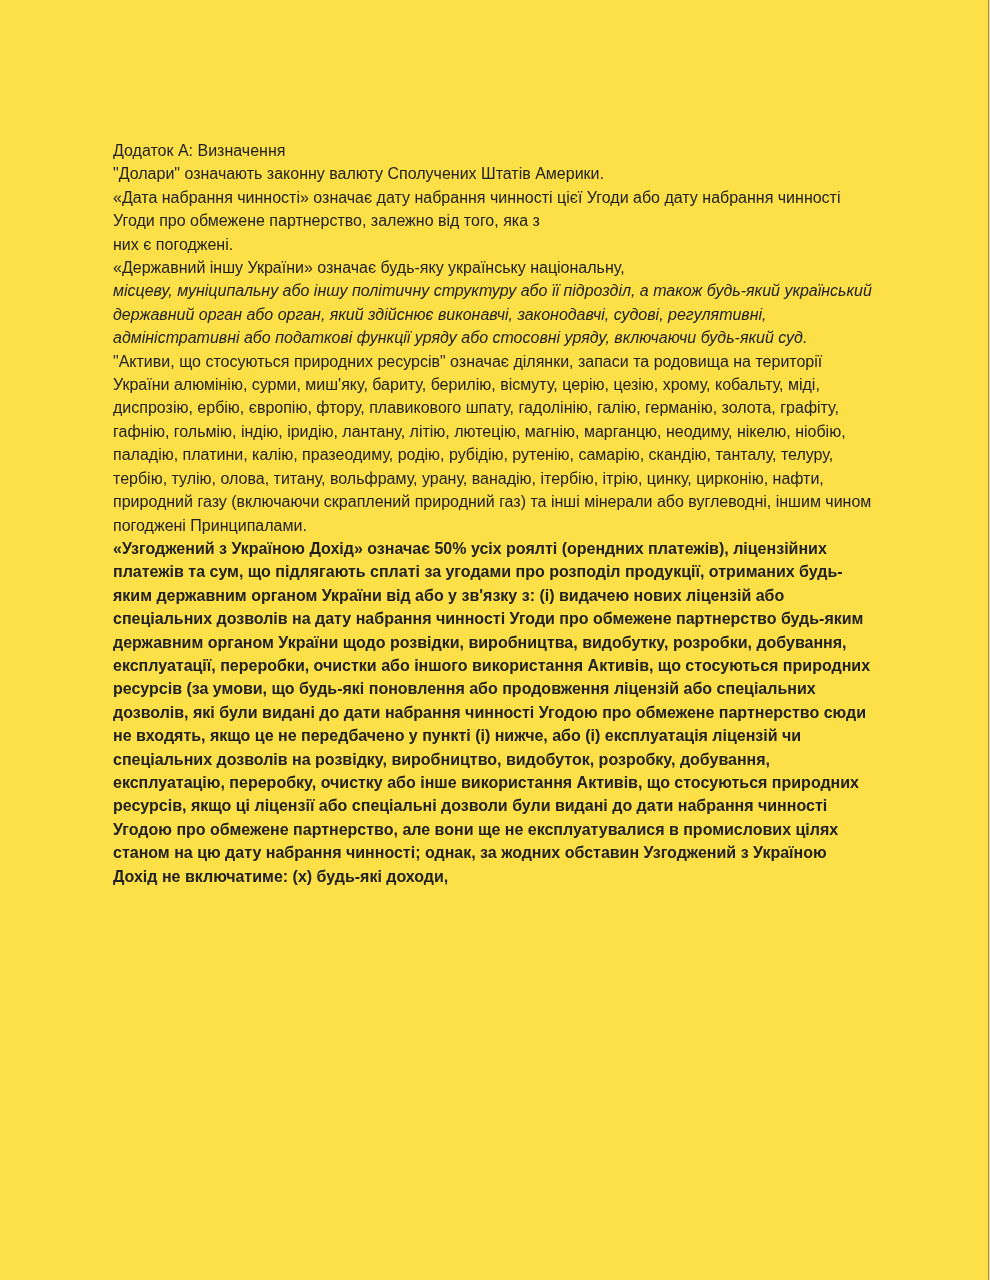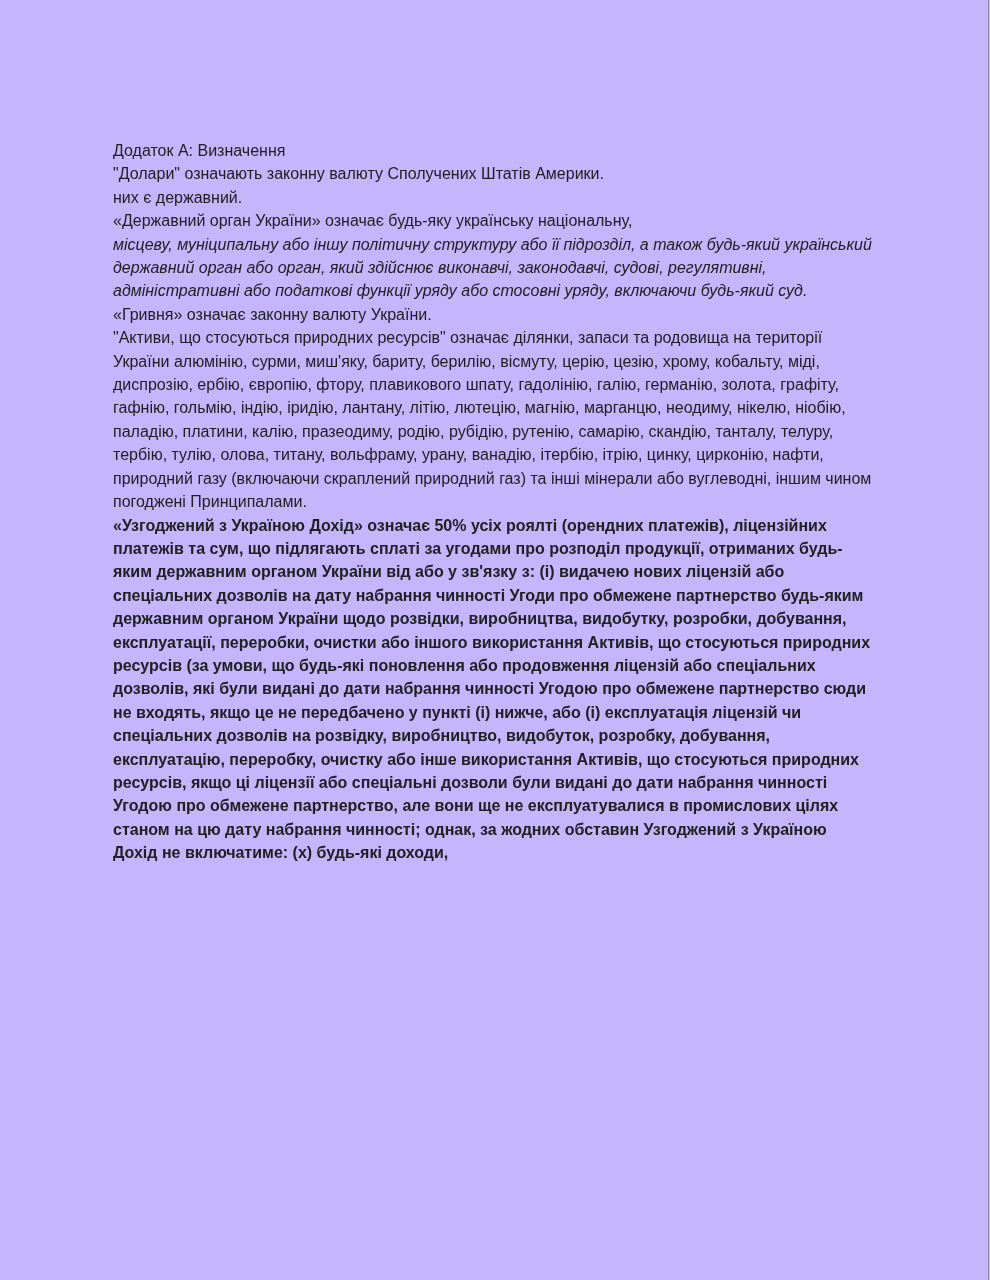--- a/index.html
+++ b/index.html
@@ -10,21 +10,21 @@
   body {
     position: relative;
     width: 990px;
     height: 1280px;
     overflow: hidden;
     font-family: "Liberation Sans", sans-serif;
   }
   .page {
     position: absolute;
     inset: 0;
-    background: #c4b5fd;
+    background: #fde047;
   }
   .right-edge-line {
     position: absolute;
     top: 0;
     right: 1px;
     width: 1px;
     height: 1280px;
     background: #8f8f8f;
   }
   .page-text {
@@ -56,28 +56,28 @@
 </head>
 <body>
 
 <div class="page">
 
   <div class="page-text">
     <p class="para-doc-heading">Додаток А: Визначення</p>
 
     <p class="para-dollars">"Долари" означають законну валюту Сполучених Штатів Америки.</p>
 
+    <p class="para-effective">«Дата набрання чинності» означає дату набрання чинності цієї Угоди або дату набрання чинності Угоди про обмежене партнерство, залежно від того, яка з</p>
 
-    <p class="para-later">них є державний.</p>
+    <p class="para-later">них є погоджені.</p>
 
-    <p class="para-gov-intro">«Державний орган України» означає будь-яку українську національну,</p>
+    <p class="para-gov-intro">«Державний іншу України» означає будь-яку українську національну,</p>
 
     <p class="para-gov-body">місцеву, муніципальну або іншу політичну структуру або її підрозділ, а також будь-який український державний орган або орган, який здійснює виконавчі, законодавчі, судові, регулятивні, адміністративні або податкові функції уряду або стосовні уряду, включаючи будь-який суд.</p>
 
-    <p class="para-hryvnia">«Гривня» означає законну валюту України.</p>
 
     <p class="para-assets">"Активи, що стосуються природних ресурсів" означає ділянки, запаси та родовища на території України алюмінію, сурми, миш'яку, бариту, берилію, вісмуту, церію, цезію, хрому, кобальту, міді, диспрозію, ербію, європію, фтору, плавикового шпату, гадолінію, галію, германію, золота, графіту, гафнію, гольмію, індію, іридію, лантану, літію, лютецію, магнію, марганцю, неодиму, нікелю, ніобію, паладію, платини, калію, празеодиму, родію, рубідію, рутенію, самарію, скандію, танталу, телуру, тербію, тулію, олова, титану, вольфраму, урану, ванадію, ітербію, ітрію, цинку, цирконію, нафти, природний газу (включаючи скраплений природний газ) та інші мінерали або вуглеводні, іншим чином погоджені Принципалами.</p>
 
     <p class="para-revenue">«Узгоджений з Україною Дохід» означає 50% усіх роялті (орендних платежів), ліцензійних платежів та сум, що підлягають сплаті за угодами про розподіл продукції, отриманих будь-яким державним органом України від або у зв'язку з: (і) видачею нових ліцензій або спеціальних дозволів на дату набрання чинності Угоди про обмежене партнерство будь-яким державним органом України щодо розвідки, виробництва, видобутку, розробки, добування, експлуатації, переробки, очистки або іншого використання Активів, що стосуються природних ресурсів (за умови, що будь-які поновлення або продовження ліцензій або спеціальних дозволів, які були видані до дати набрання чинності Угодою про обмежене партнерство сюди не входять, якщо це не передбачено у пункті (і) нижче, або (і) експлуатація ліцензій чи спеціальних дозволів на розвідку, виробництво, видобуток, розробку, добування, експлуатацію, переробку, очистку або інше використання Активів, що стосуються природних ресурсів, якщо ці ліцензії або спеціальні дозволи були видані до дати набрання чинності Угодою про обмежене партнерство, але вони ще не експлуатувалися в промислових цілях станом на цю дату набрання чинності; однак, за жодних обставин Узгоджений з Україною Дохід не включатиме: (х) будь-які доходи,</p>
   </div>
 
   <div class="right-edge-line"></div>
 </div>
 
 </body></html>

